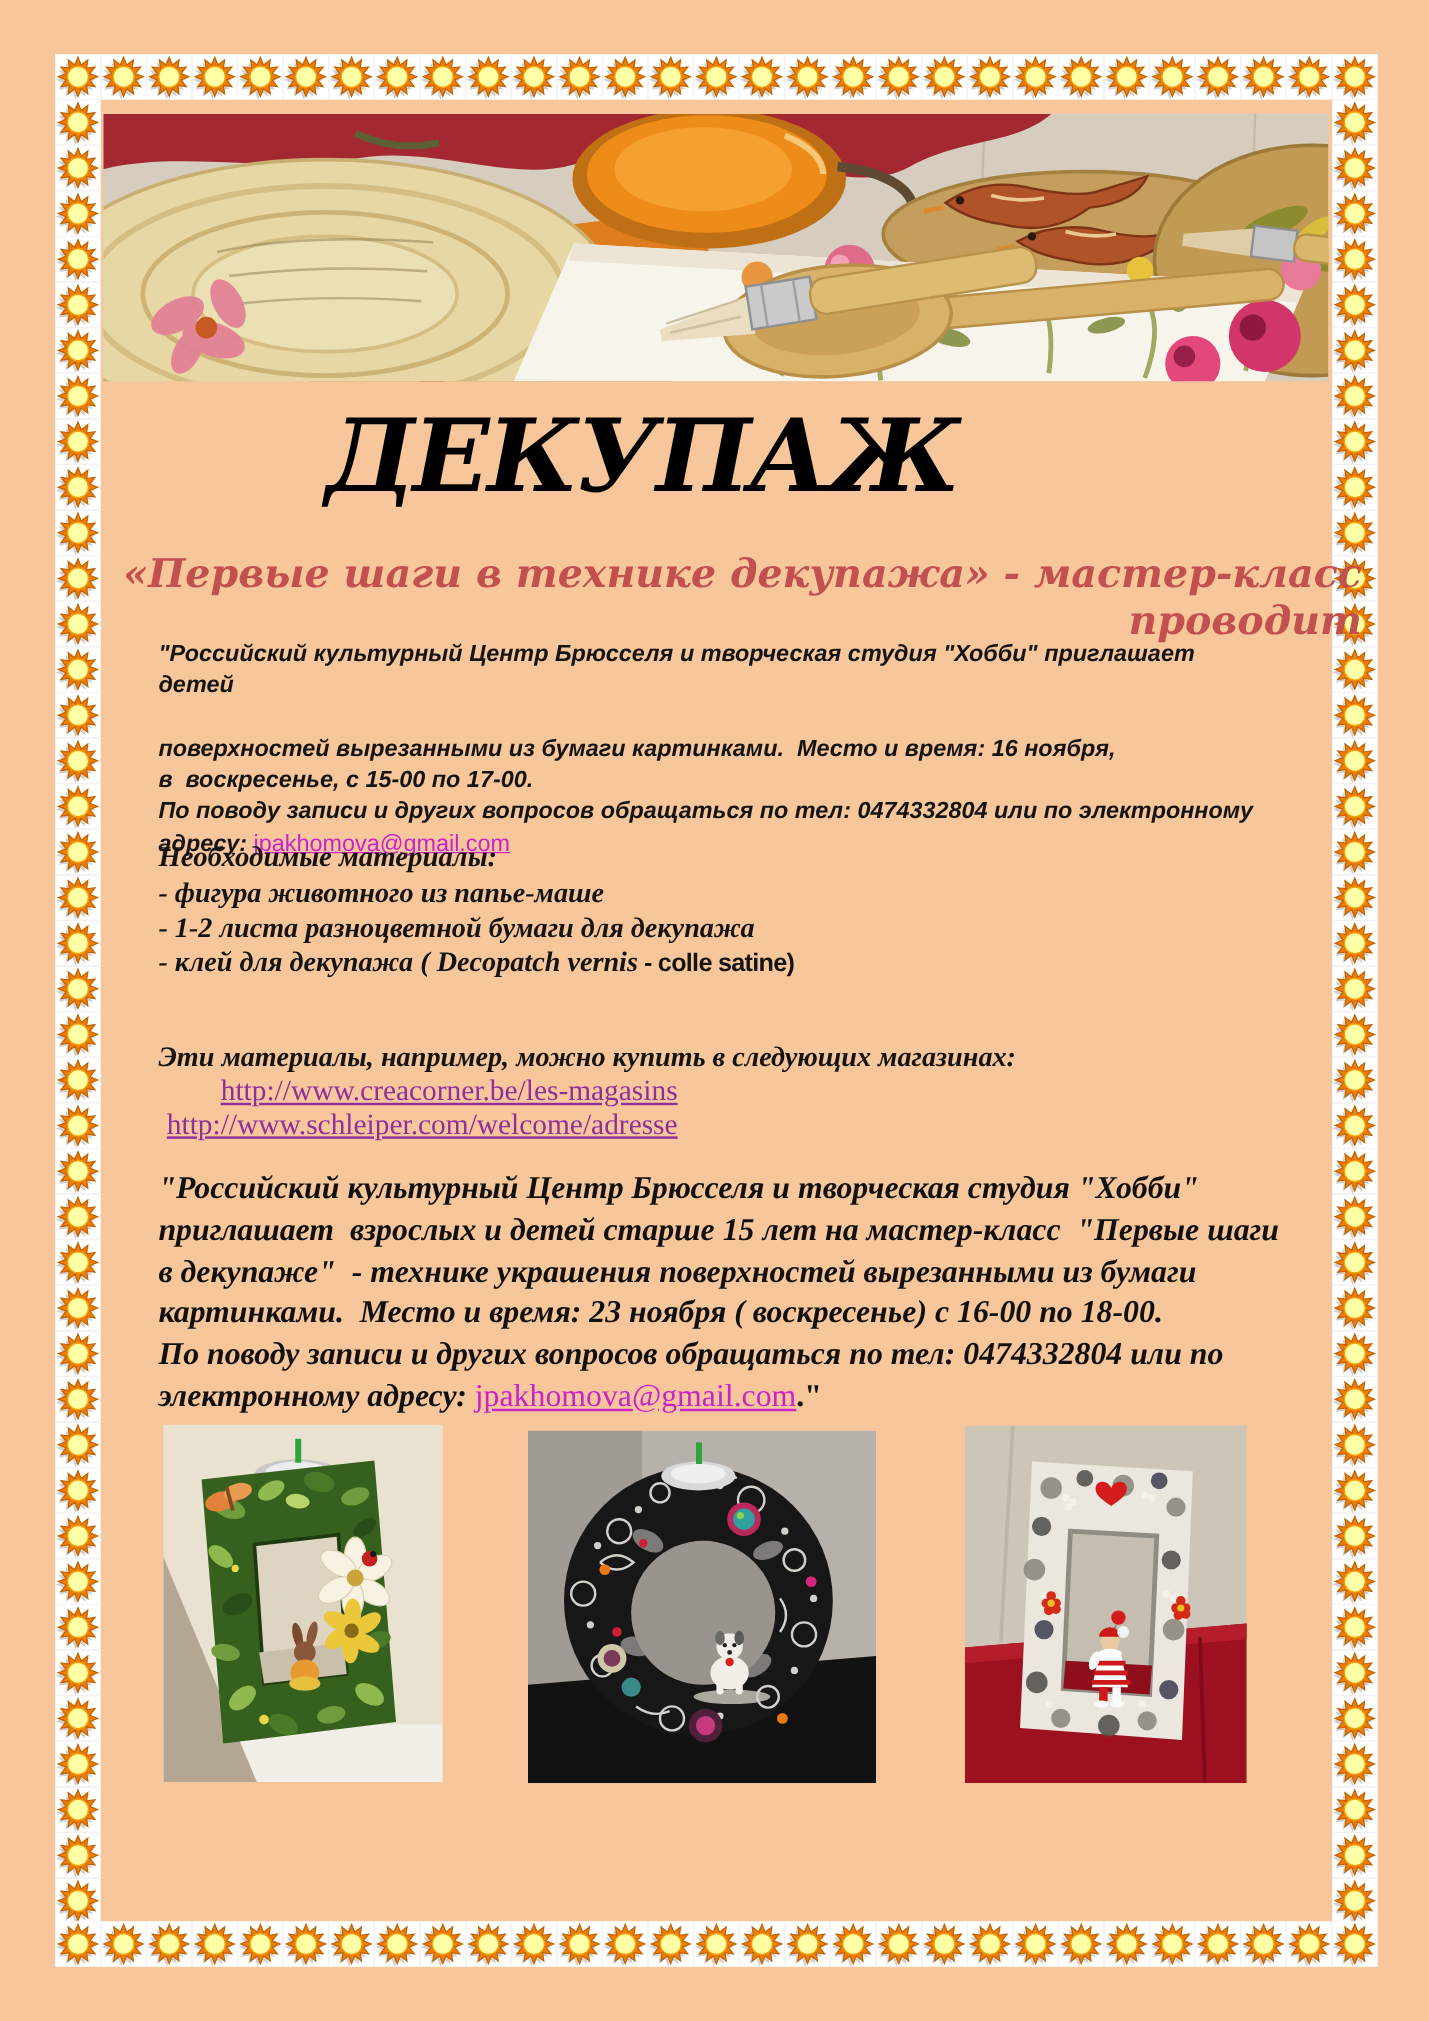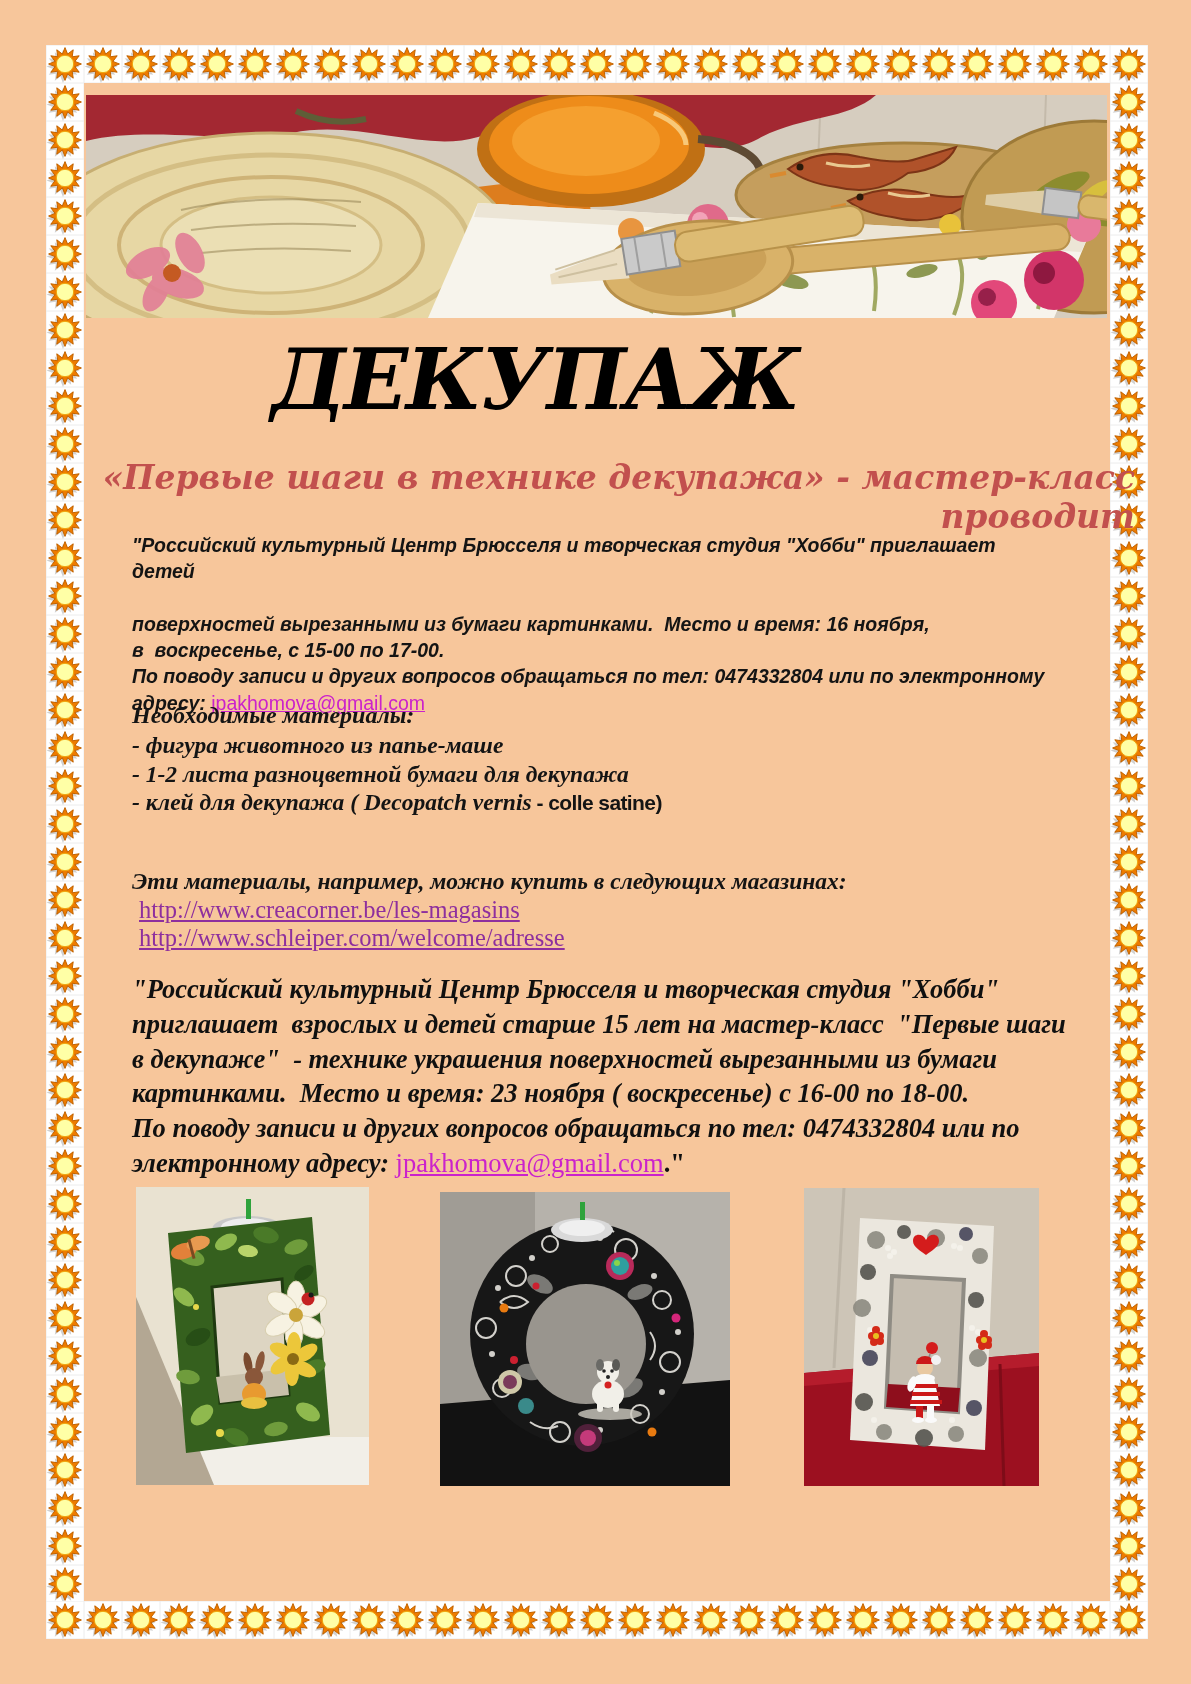--- a/index.html
+++ b/index.html
@@ -1040,21 +1040,21 @@
 
 <div class="serif-bi mat-heading">Необходимые материалы:</div>
 <div class="serif-bi mat-list">
   <div class="mat-item"><span>- фигура животного из папье-маше</span></div>
   <div class="mat-item"><span>- 1-2 листа разноцветной бумаги для декупажа</span></div>
   <div class="mat-item"><span>- клей для декупажа ( Decopatch vernis</span><span class="glue-note">- colle satine)</span></div>
 </div>
 
 <div class="serif-bi shops-heading">Эти материалы, например, можно купить в следующих магазинах:</div>
 <div class="shop-links">
-  <a style="color: rgb(142, 47, 158);">http://www.creacorner.be/les-magasins</a>
+  <a style="color: rgb(142, 47, 158); text-align: right;">http://www.creacorner.be/les-magasins</a>
   <a style="color: rgb(142, 47, 158);">http://www.schleiper.com/welcome/adresse</a>
 </div>
 
 <p class="adults">
   <span>"Российский культурный Центр Брюсселя и творческая студия "Хобби"</span><br>
   <span>приглашает  взрослых и детей старше 15 лет на мастер-класс  "Первые шаги</span><br>
   <span>в декупаже"  - технике украшения поверхностей вырезанными из бумаги</span><br>
   <span>картинками.  Место и время: 23 ноября ( воскресенье) с 16-00 по 18-00.</span><br>
   <span>По поводу записи и других вопросов обращаться по тел: 0474332804 или по</span><br>
   <span>электронному адресу: </span><a class="email-link-serif" style="color: rgb(203, 34, 203);">jpakhomova@gmail.com</a><span class="tail-suffix">."</span>

